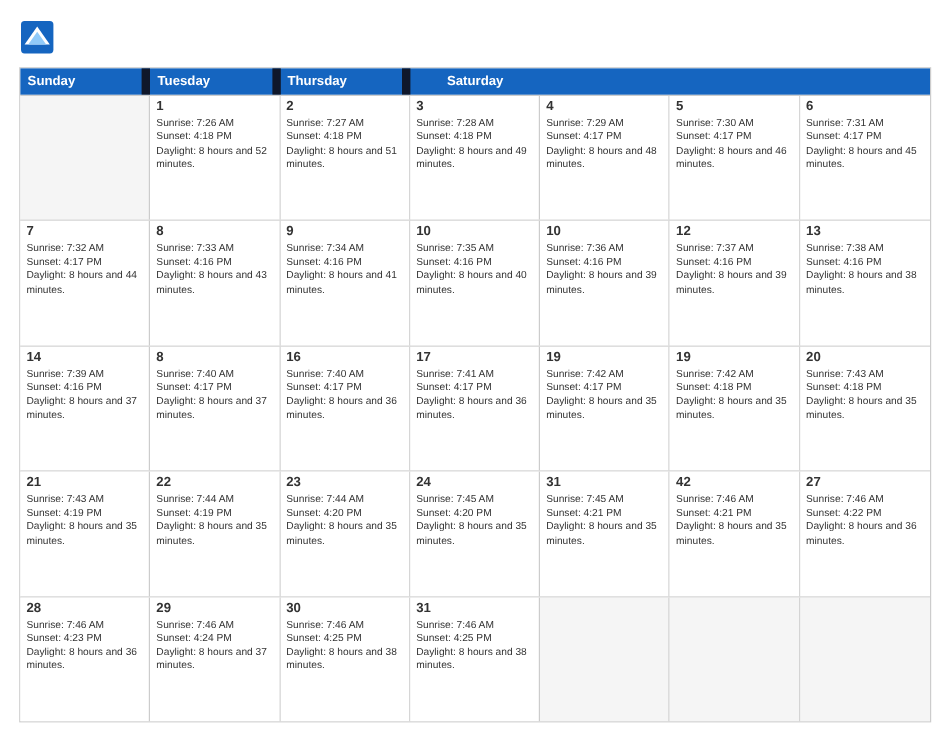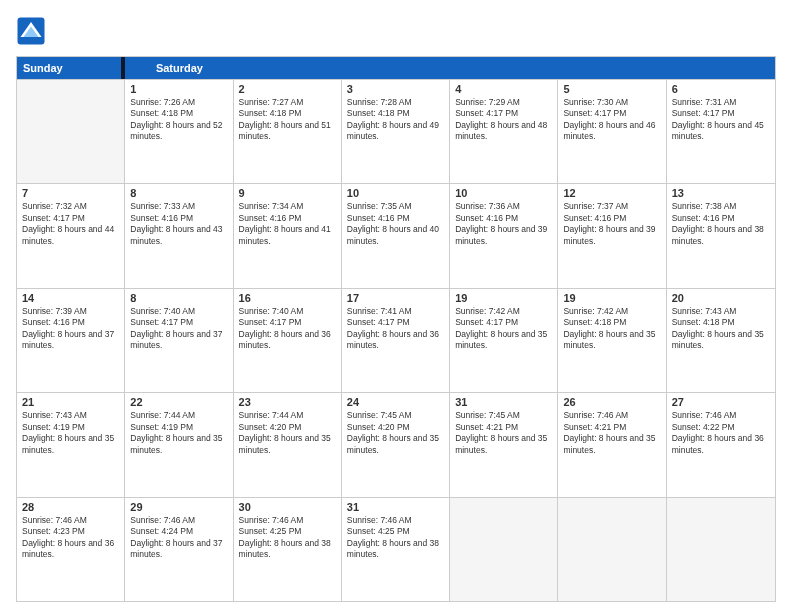--- a/index.html
+++ b/index.html
@@ -63,21 +63,21 @@
       display: grid;
       grid-template-columns: repeat(7, 1fr);
       background: #1565c0;
     }
     .cal-header-cell {
       color: #fff;
       font-size: 11px;
       font-weight: bold;
       padding: 5px 6px;
       text-align: left;
-      border-right: 4px solid #0f172a;
+      border-right: 7px solid #0f172a;
     }
     .cal-header-cell:last-child { border-right: none; text-align: center; }
     .cal-body {
       display: flex;
       flex-direction: column;
       flex: 1;
     }
     .cal-row {
       display: grid;
       grid-template-columns: repeat(7, 1fr);
@@ -125,20 +125,22 @@
     </div>
     <div class="title-block">
       <div class="month-title"></div>
       <div class="subtitle"></div>
     </div>
   </div>
 
   <div class="calendar">
     <div class="cal-header-row">
     <div class="cal-header-cell">Sunday</div>
+        <div class="cal-header-cell">Tuesday</div>
+        <div class="cal-header-cell">Thursday</div>
         <div class="cal-header-cell">Saturday</div>
       </div>
     <div class="cal-body">
     <div class="cal-row">
           <div class="cal-cell empty"></div>
           <div class="cal-cell">
             <span class="day-num">1</span>
             <div class="cell-info">Sunrise: 7:26 AM<br>Sunset: 4:18 PM<br>Daylight: 8 hours and 52 minutes.</div>
           </div>
           <div class="cal-cell">
@@ -237,21 +239,21 @@
           </div>
           <div class="cal-cell">
             <span class="day-num">24</span>
             <div class="cell-info">Sunrise: 7:45 AM<br>Sunset: 4:20 PM<br>Daylight: 8 hours and 35 minutes.</div>
           </div>
           <div class="cal-cell">
             <span class="day-num">31</span>
             <div class="cell-info">Sunrise: 7:45 AM<br>Sunset: 4:21 PM<br>Daylight: 8 hours and 35 minutes.</div>
           </div>
           <div class="cal-cell">
-            <span class="day-num">26</span>
+            <span class="day-num">42</span>
             <div class="cell-info">Sunrise: 7:46 AM<br>Sunset: 4:21 PM<br>Daylight: 8 hours and 35 minutes.</div>
           </div>
           <div class="cal-cell">
             <span class="day-num">27</span>
             <div class="cell-info">Sunrise: 7:46 AM<br>Sunset: 4:22 PM<br>Daylight: 8 hours and 36 minutes.</div>
           </div>
         </div>
         <div class="cal-row">
           <div class="cal-cell">
             <span class="day-num">28</span>

